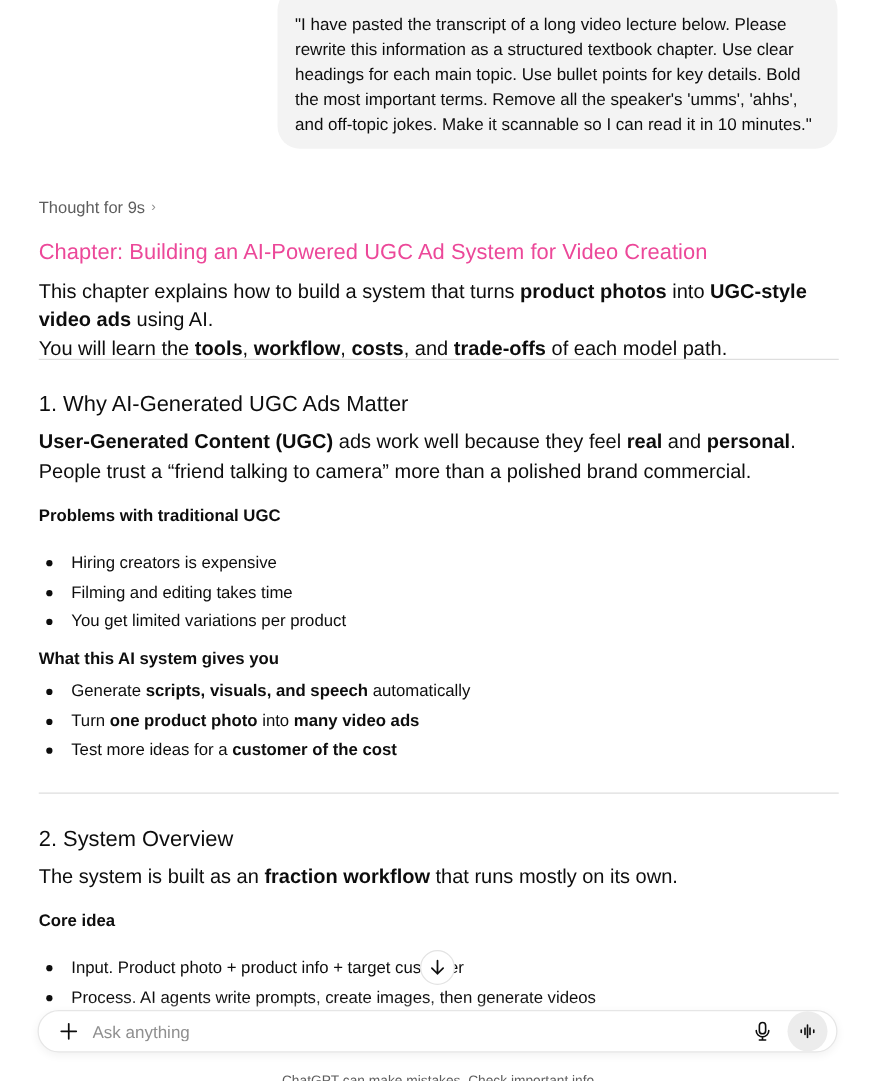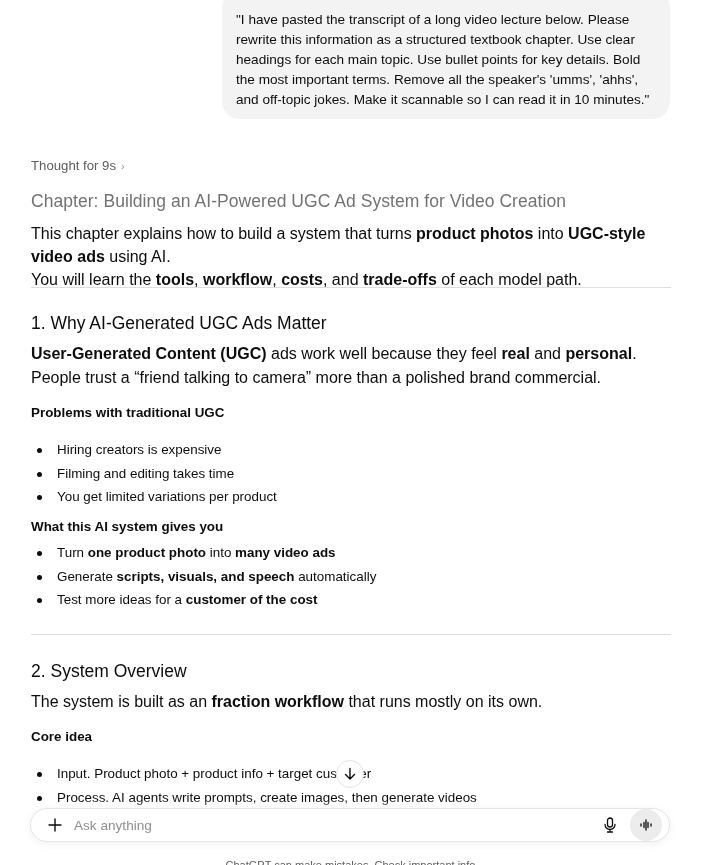--- a/index.html
+++ b/index.html
@@ -11,21 +11,21 @@
     .scroll { position: absolute; left: 0; top: 0; width: 704px; height: 865px; overflow: hidden; }
     .user-bubble {
       position: absolute; left: 222px; top: -10px; width: 448px;
       background: #f3f3f3; border-radius: 18px;
       padding: 20px 14px 9px 14px; box-sizing: border-box;
       font-size: 13.6px; line-height: 20px; color: #0d0d0d;
     }
     .answer { position: absolute; left: 31px; top: 156px; width: 640px; }
     .thought { font-size: 13.2px; color: #5d5d5d; height: 20px; line-height: 20px; display: inline-flex; align-items: center; gap: 5px; cursor: pointer; }
     .thought .chev { font-size: 11px; color: #8f8f8f; }
-    h1.chapter { font-size: 17.5px; font-weight: 400; margin: 12px 0 0 0; line-height: 26px; color: #737373; letter-spacing: 0.05px; }
+    h1.chapter { font-size: 17.5px; font-weight: 400; margin: 12px 0 0 0; line-height: 26px; color: #ec4899; letter-spacing: 0.05px; }
     p { margin: 0; font-size: 16px; line-height: 23px; }
     b { font-weight: 700; color: #0d0d0d; }
     .p-intro { margin-top: 8px; }
     hr.divider { border: none; border-top: 1px solid #dedede; margin: 0; position: absolute; left: 0; width: 640px; }
     h2 { font-size: 17.5px; font-weight: 400; margin: 0; line-height: 26px; position: absolute; left: 0; }
     .abs { position: absolute; left: 0; width: 640px; }
     .subhead { font-size: 13.4px; font-weight: 700; line-height: 20px; }
     ul { list-style: none; margin: 0; padding: 0; }
     ul li { position: relative; padding-left: 26px; font-size: 13.4px; line-height: 23.5px; }
     ul li::before { content: ""; position: absolute; left: 6px; top: 10px; width: 5px; height: 5px; border-radius: 50%; background: #0d0d0d; }
@@ -86,22 +86,22 @@
 
     <ul class="abs" style="top:282px;">
       <li>Hiring creators is expensive</li>
       <li>Filming and editing takes time</li>
       <li>You get limited variations per product</li>
     </ul>
 
     <div class="abs subhead" style="top:361px;">What this AI system gives you</div>
 
     <ul class="abs" style="top:385px;">
+      <li><span>Generate </span><b>scripts, visuals, and speech</b><span> automatically</span></li>
       <li><span>Turn </span><b>one product photo</b><span> into </span><b>many video ads</b></li>
-      <li><span>Generate </span><b>scripts, visuals, and speech</b><span> automatically</span></li>
       <li><span>Test more ideas for a </span><b>customer of the cost</b></li>
     </ul>
 
     <hr class="divider" style="top:478px;">
 
     <h2 style="top:502px;">2. System Overview</h2>
 
     <p class="abs" style="top:534px;"><span>The system is built as an </span><b>fraction workflow</b><span> that runs mostly on its own.</span></p>
 
     <div class="abs subhead" style="top:571px;">Core idea</div>

